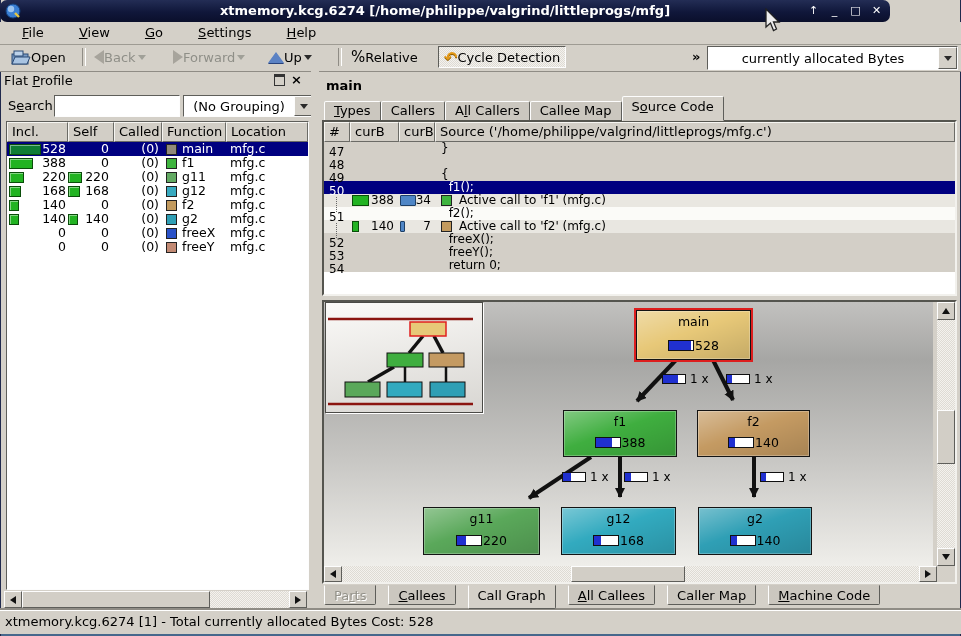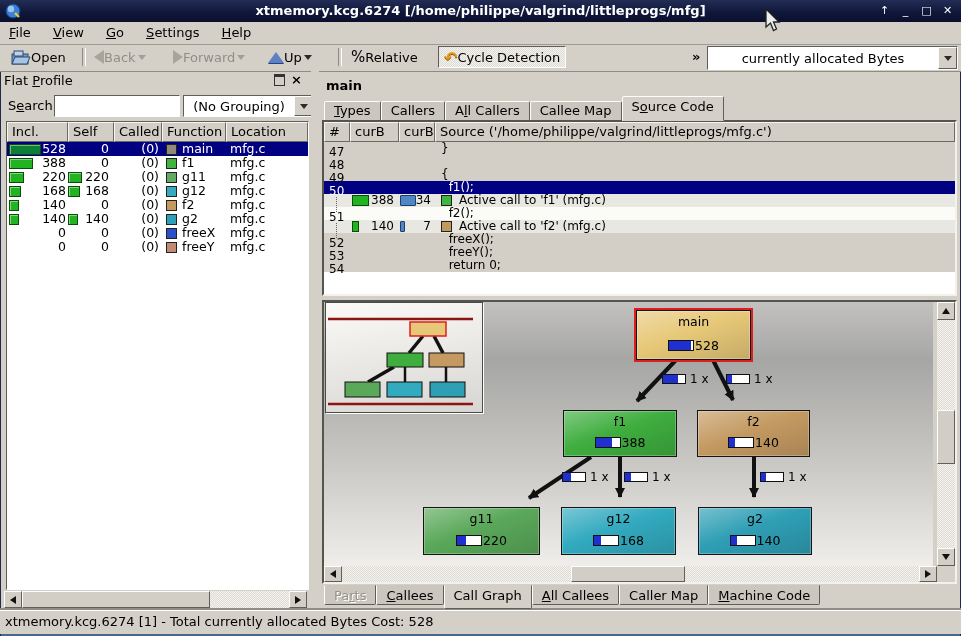--- a/index.html
+++ b/index.html
@@ -5,27 +5,27 @@
   html,body{margin:0;padding:0;background:#777;}
   .screen{position:relative;width:961px;height:636px;background:#d4d0c8;overflow:hidden;
     font-family:"DejaVu Sans","Liberation Sans",sans-serif;font-size:13px;color:#000;
     box-shadow:inset 1px 0 0 #20294d, inset -1px 0 0 #20294d, inset 0 -2px 0 #46688c;}
   .abs{position:absolute;}
   .r{border:1px solid;border-color:#fdfdfd #5e5e5a #5e5e5a #fdfdfd;}
   .s{border:1px solid;border-color:#5e5e5a #fdfdfd #fdfdfd #5e5e5a;}
   .checker{background-color:#dedbd4;background-image:linear-gradient(45deg,#f4f2ee 25%,transparent 25%,transparent 75%,#f4f2ee 75%),linear-gradient(45deg,#f4f2ee 25%,transparent 25%,transparent 75%,#f4f2ee 75%);background-size:2px 2px;background-position:0 0,1px 1px;}
   u{text-underline-offset:1px;}
   
-  .titlebar{left:0;top:0;width:961px;height:22px;background:linear-gradient(180deg,#232d55 0%,#10173a 55%,#0a0f2b 100%);color:#fff;}
+  .titlebar{left:0;top:0;width:890px;height:22px;background:linear-gradient(180deg,#232d55 0%,#10173a 55%,#0a0f2b 100%);color:#fff;border-radius:7px;}
   .title-text{left:0;right:0;top:3px;text-align:center;font-weight:bold;font-size:13px;}
   .winbtns{right:5px;top:3px;display:flex;gap:4px;}
   .winbtn{width:17px;height:16px;color:#fff;font-size:11px;line-height:15px;text-align:center;cursor:default;}
   
   .menubar{left:0;top:22px;width:961px;height:22px;background:#d4d0c8;border-bottom:1px solid #9e9b93;box-shadow:0 1px 0 #fff;}
-  .menu-item{display:inline-block;padding:3px 9px 0 9px;height:19px;}
+  .menu-item{display:inline-block;padding:3px 9px 0 22px;height:19px;}
   
   .toolbar{left:0;top:45px;width:961px;height:26px;background:#d4d0c8;border-bottom:1px solid #8f8c85;}
   .tb-btn{position:absolute;top:1px;height:22px;display:flex;align-items:center;padding:0 5px;}
   .tb-sep{position:absolute;top:3px;width:2px;height:18px;border-left:1px solid #8f8c85;border-right:1px solid #fff;}
   .dis{color:#8f8f88;}
   .tri-l{width:0;height:0;border:7px solid transparent;border-left:none;border-right:10px solid #a7a49c;}
   .tri-r{width:0;height:0;border:7px solid transparent;border-right:none;border-left:10px solid #a7a49c;}
   .tri-u{width:0;height:0;border:8px solid transparent;border-top:none;border-bottom:11px solid #5b82c4;filter:drop-shadow(0 1px 0 #27427c);}
   .chev{width:0;height:0;border:4px solid transparent;border-bottom:none;border-top:5px solid #2a2a2a;margin-left:2px;}
   .chev.dis2{border-top-color:#a0a098;}
@@ -92,21 +92,21 @@
   .nbar{display:flex;align-items:center;gap:1px;}
   .track{width:24px;height:9px;background:#fff;border:1px solid #101010;display:inline-block;}
   .fill{display:block;height:100%;background:#2030d0;}
   .nval{font-size:12.5px;}
   .elabel{position:absolute;display:flex;align-items:center;gap:4px;font-size:12px;}
   .etrack{width:22px;height:8px;background:#fff;border:1px solid #101010;display:inline-block;}
   .minimap{position:absolute;left:1px;top:0px;width:156px;height:109px;background:linear-gradient(170deg,#fbfaf8,#d8d6d2);border:1px solid #4a4a46;box-shadow:1px 1px 0 #fff;}
   .gvsb{position:absolute;left:613px;top:0px;width:18px;height:264px;display:flex;flex-direction:column;}
   .ghsb{position:absolute;left:0px;top:264px;width:613px;height:16px;display:flex;}
   .sbv-btn{height:16px;background:#d2cec6;display:flex;align-items:center;justify-content:center;}
-  .tabs-bottom{left:324px;top:585px;height:23px;display:flex;align-items:flex-start;}
+  .tabs-bottom{left:324px;top:585px;height:23px;display:flex;align-items:flex-start;gap:12px;}
   .btab{background:#d4d0c8;border:1px solid;border-color:transparent #5e5e5a #5e5e5a #fdfdfd;padding:2px 9px 2px 9px;height:16px;white-space:nowrap;border-radius:0 0 2px 2px;}
   .btab.inactive{height:14px;background:#cbc7bf;}
   .btab.active{position:relative;z-index:2;height:18px;}
   .btab.disabled{color:#94928a;text-shadow:1px 1px 0 #fff;}
   .statusbar{left:0;top:610px;width:961px;height:24px;background:#d4d0c8;border-top:1px solid #fff;box-shadow:0 -2px 0 #8f8c85;padding:3px 0 0 5px;box-sizing:border-box;}
   .cursor{left:764px;top:8px;}
 </style>
 </head>
 <body>
 

